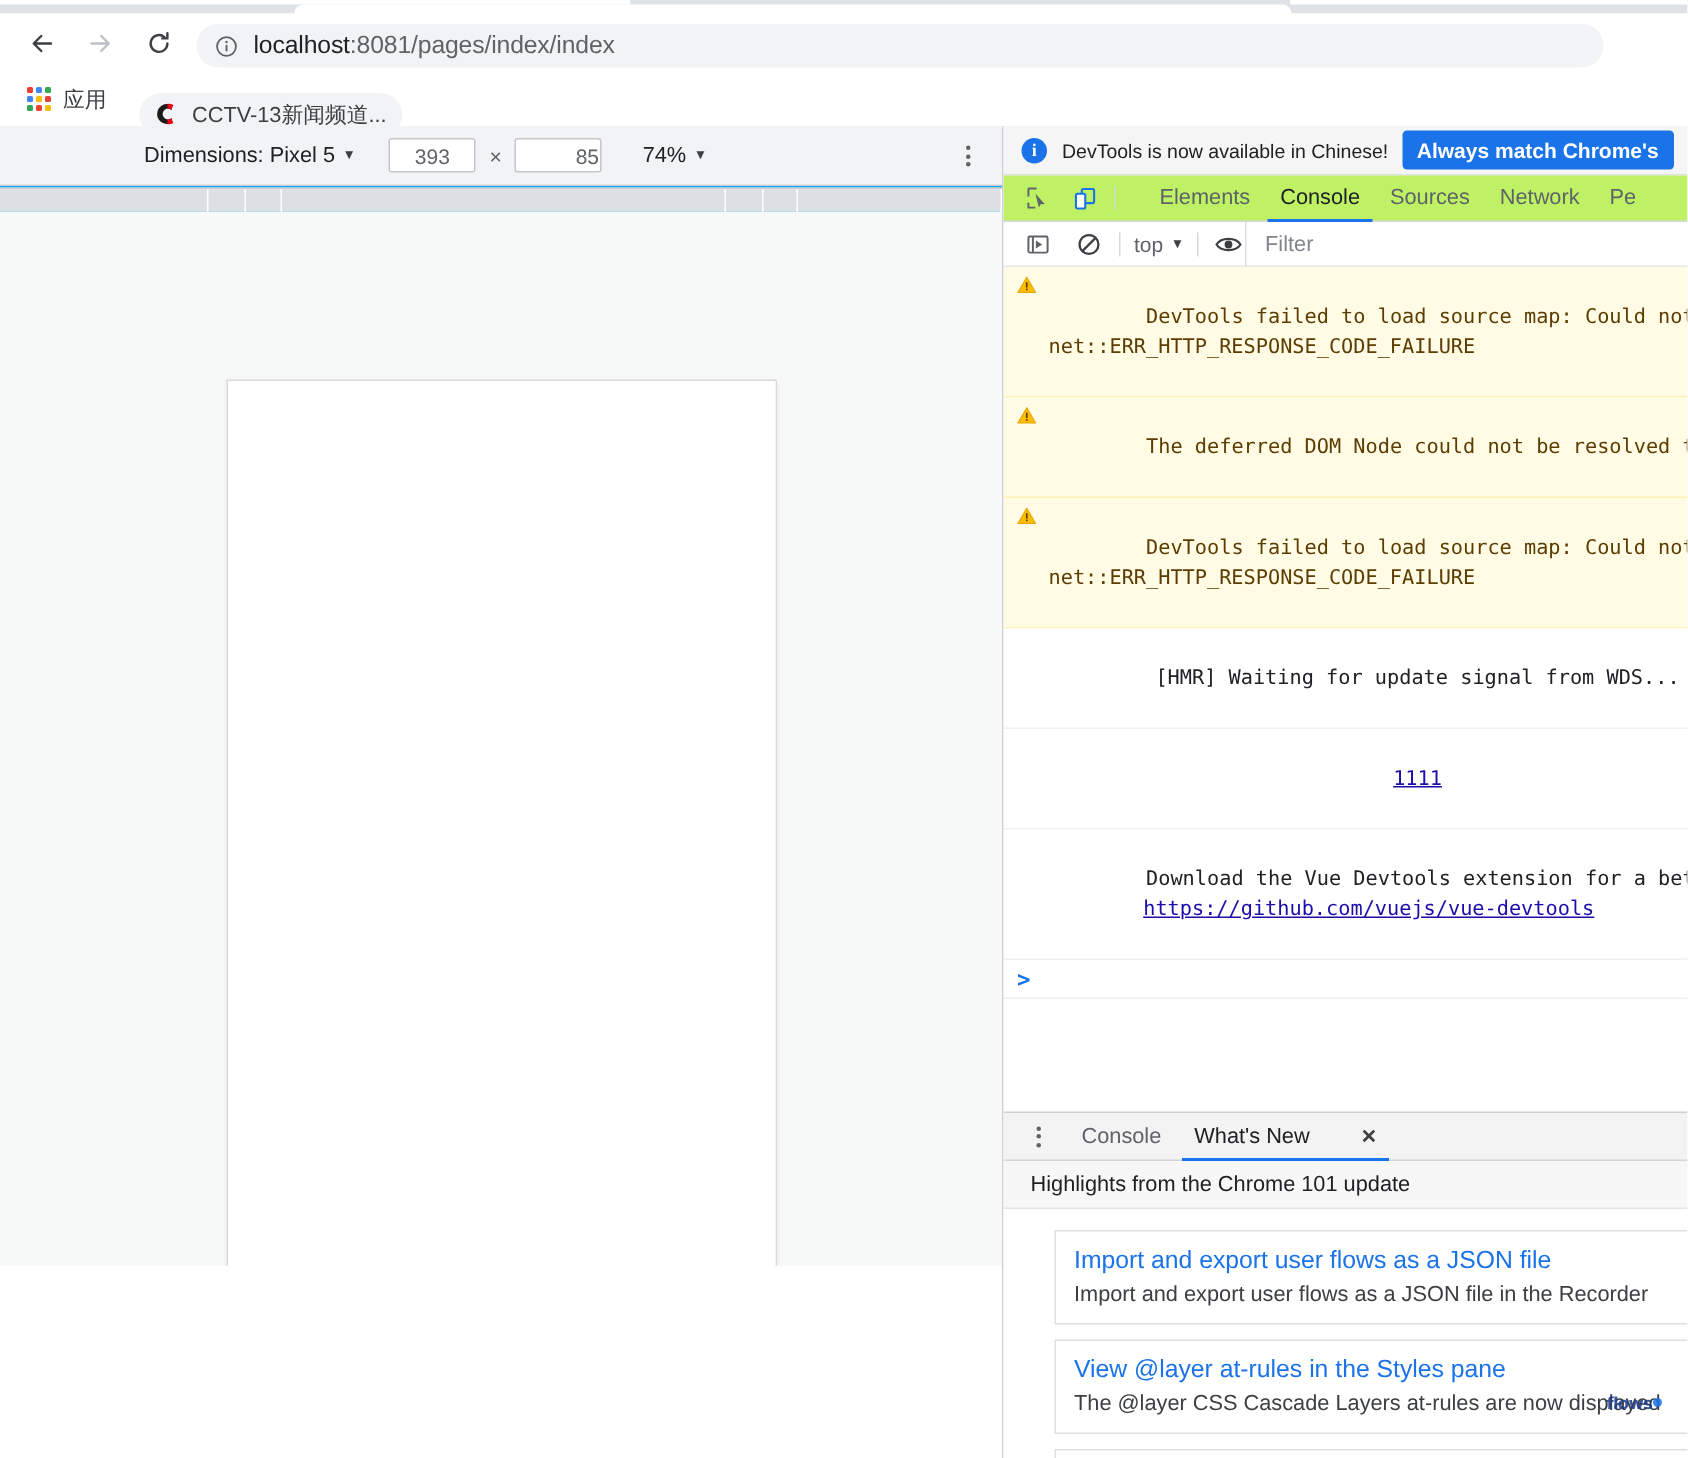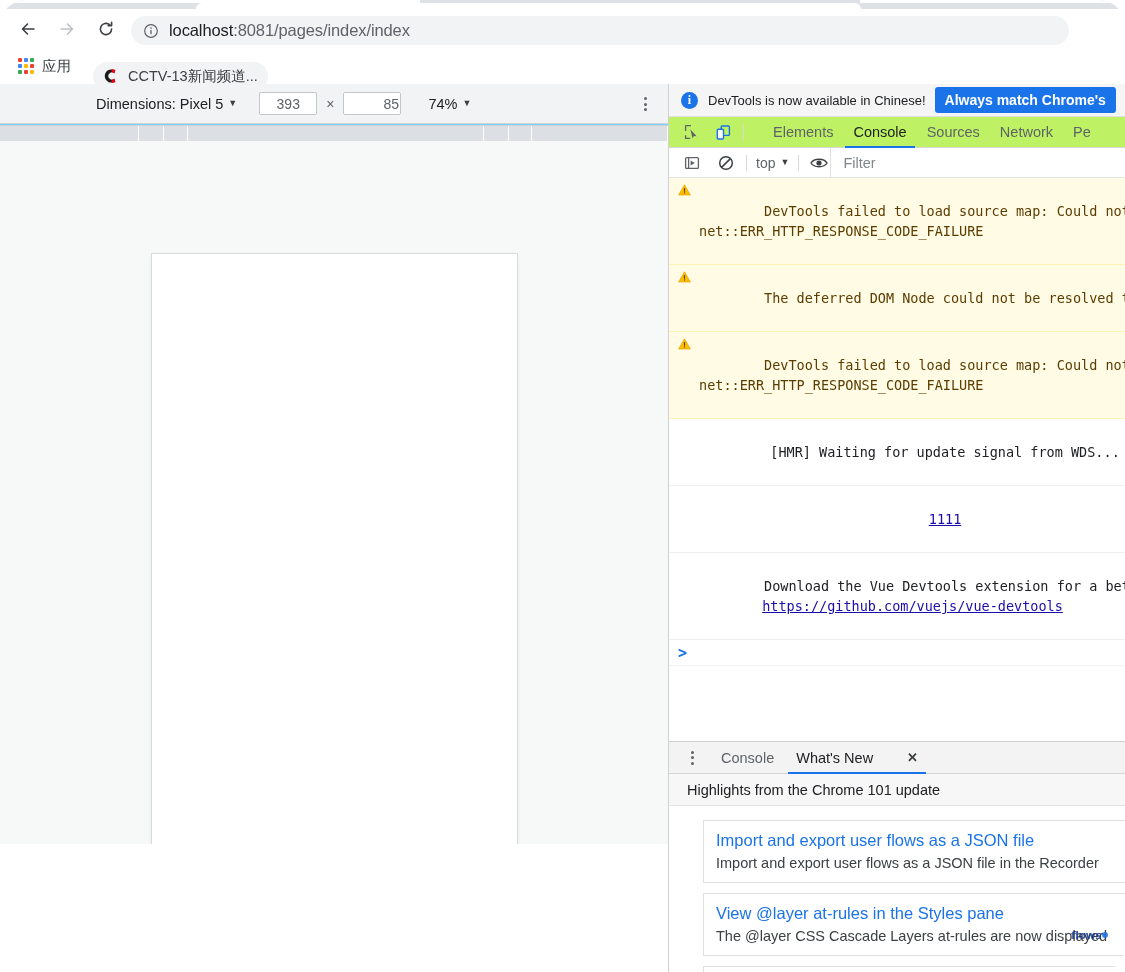--- a/index.html
+++ b/index.html
@@ -3,21 +3,21 @@
 <meta charset="utf-8">
 <style>
   * { box-sizing: border-box; margin: 0; padding: 0; }
   html, body {
     width: 1125px; height: 972px;
     overflow: hidden;
     background: #ffffff;
     font-family: "Liberation Sans", sans-serif;
     -webkit-font-smoothing: antialiased;
   }
-  .screen { position: relative; width: 1125px; height: 972px; overflow: hidden; border-radius: 26px; }
+  .screen { position: relative; width: 1125px; height: 972px; overflow: hidden; }
 
   
   .tabstrip {
     position: absolute; left: 0; top: 0; width: 1125px; height: 9px;
     background: #dee1e6;
   }
   .tabstrip .tab-active {
     position: absolute; left: 196px; top: 3px; width: 665px; height: 6px;
     background: #ffffff; border-radius: 8px 8px 0 0;
   }
@@ -77,21 +77,21 @@
     display: flex; align-items: center; margin-left: 14px;
     padding: 5px 10px 5px 8px; border-radius: 16px;
     background: #f1f3f4; cursor: pointer; margin-top: 20px;
   }
   .bm-item .favicon { width: 18px; height: 18px; flex: none; position: relative; }
   .bm-item .lbl { margin-left: 9px; font-size: 14.5px; color: #3c4043; white-space: nowrap; }
 
   
   .devpane {
     position: absolute; left: 0; top: 84px; width: 668px; height: 760px;
-    background: #7dd3fc; overflow: hidden;
+    background: #0ea5e9; overflow: hidden;
   }
   .devtoolbar {
     position: absolute; left: 0; top: 0; width: 668px; height: 40px;
     background: #f1f3f4; border-bottom: 1px solid #cdd0d4;
     display: flex; align-items: center;
   }
   .dt-dims {
     margin-left: 96px; font-size: 14.5px; color: #202124;
     display: flex; align-items: center; gap: 5px; cursor: pointer; white-space: nowrap;
   }

